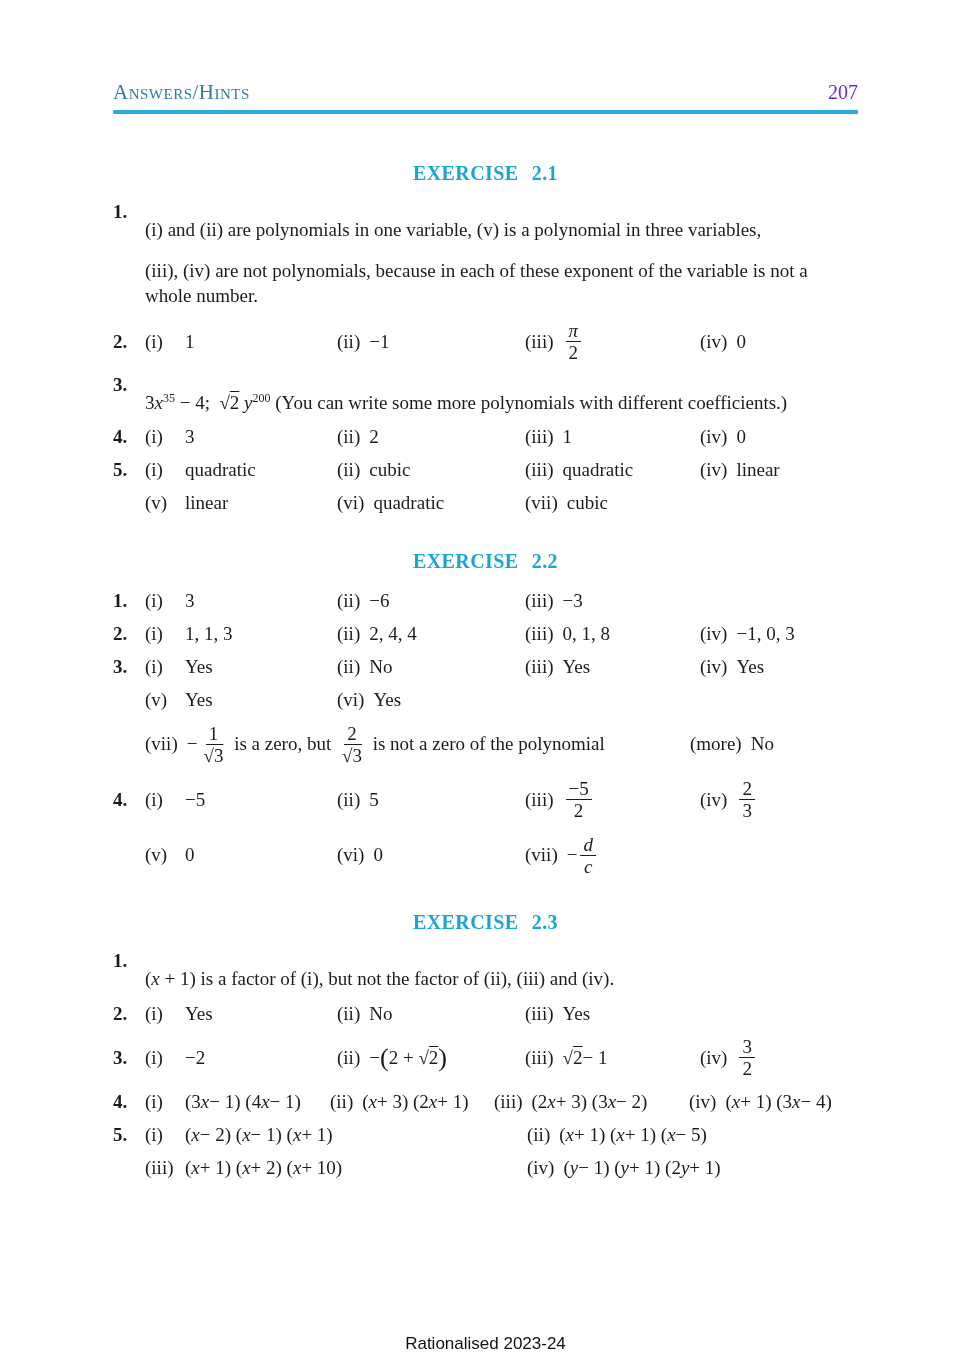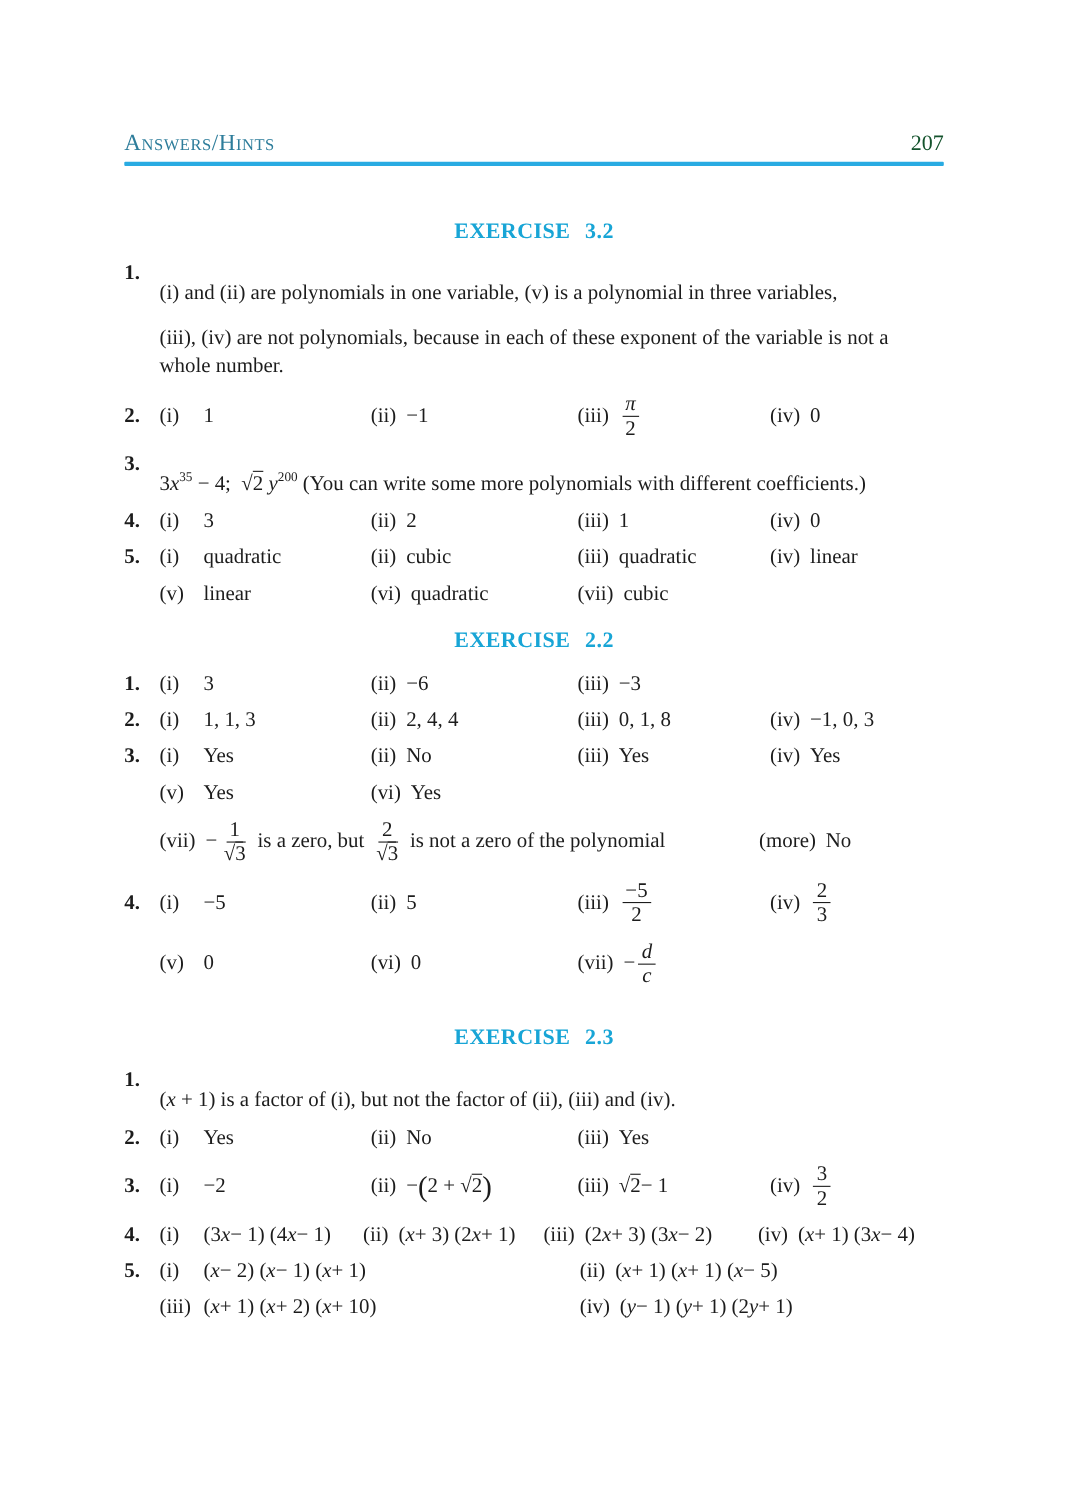--- a/index.html
+++ b/index.html
@@ -1,31 +1,31 @@
 <!DOCTYPE html>
 <html><head>
 <meta charset="utf-8">
 <style>
   html,body{margin:0;padding:0;background:#ffffff;}
   .page{
     width:972px;height:1368px;box-sizing:border-box;
-    padding:117px 114px 14px 113px;
+    padding:80px 114px 14px 113px;
     display:flex;flex-direction:column;
     font-family:"Liberation Serif", serif;
     font-size:19px;color:#1c1c1c;
     position:relative;overflow:hidden;
   }
   
   .hdr{display:flex;justify-content:space-between;align-items:baseline;}
   .hdr-title{font-variant:small-caps;letter-spacing:.5px;color:#2e7d9b;font-size:21px;}
-  .hdr-num{color:#14532d;font-size:20px;text-align:center;}
+  .hdr-num{color:#6d28d9;font-size:20px;text-align:center;}
   .rule{height:4px;background:#29abe2;margin-top:5px;border-radius:1px;}
   
   .sec-head{text-align:center;color:#18a5d6;font-weight:bold;font-size:20px;letter-spacing:.4px;word-spacing:8px;margin:48px 0 16px;}
-  .sec-head.s2{margin-top:10px;}
+  .sec-head.s2{margin-top:26px;}
   .sec-head.s3{margin-top:24px;}
   
   .pitem{display:grid;grid-template-columns:32px auto;margin-bottom:10px;}
   .pitem .ptext p{margin:16px 0 6px;line-height:25px;}
   .pitem .ptext p:last-child{margin-bottom:0;}
   
   .row{display:grid;grid-template-columns:32px 192px 188px 175px auto;align-items:center;margin-bottom:8px;min-height:25px;}
   .row-tight{grid-template-columns:32px 185px 164px 195px auto;}
   .row-2col{grid-template-columns:32px 382px auto;}
   .row-vii{grid-template-columns:32px 545px auto;margin-top:6px;}
@@ -50,21 +50,21 @@
 
 <div class="page">
 
   <div class="hdr">
     <span class="hdr-title">Answers/Hints</span>
     <span class="hdr-num">207</span>
   </div>
   <div class="rule"></div>
 
   <div>
-    <div class="sec-head">EXERCISE 3.2</div>
+    <div class="sec-head">EXERCISE 2.1</div>
 
     <div class="pitem">
       <span class="num">1.</span>
       <div class="ptext">
         <p>(i) and (ii) are polynomials in one variable, (v) is a polynomial in three variables,</p>
         <p>(iii), (iv) are not polynomials, because in each of these exponent of the variable is not a whole number.</p>
       </div>
     </div>
 
     <div class="row">
@@ -384,14 +384,15 @@
           <span class="lab">(iii)</span>
           <span class="val">(<i>x</i> + 1) (<i>x</i> + 2) (<i>x</i> + 10)</span>
         </span>
       <span class="cell">
           <span class="lab">(iv)</span>
           <span class="val">(<i>y</i> − 1) (<i>y</i> + 1) (2<i>y</i> + 1)</span>
         </span>
     </div>
   </div>
 
+  <div class="footer">Rationalised 2023-24</div>
 
 </div>
 
 </body></html>

